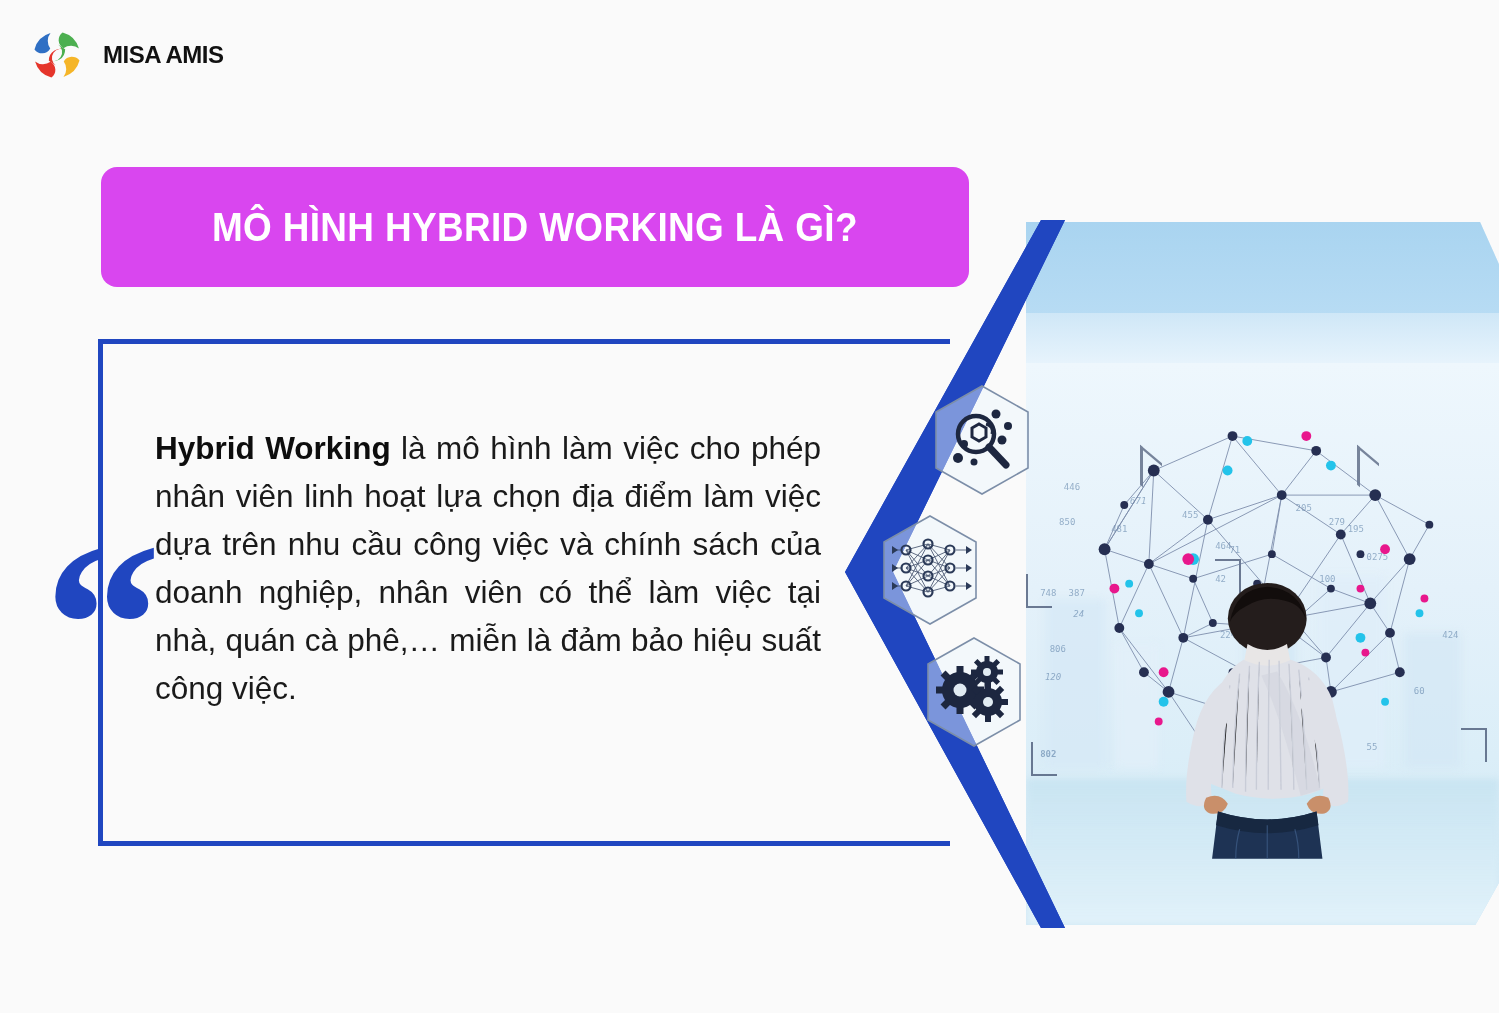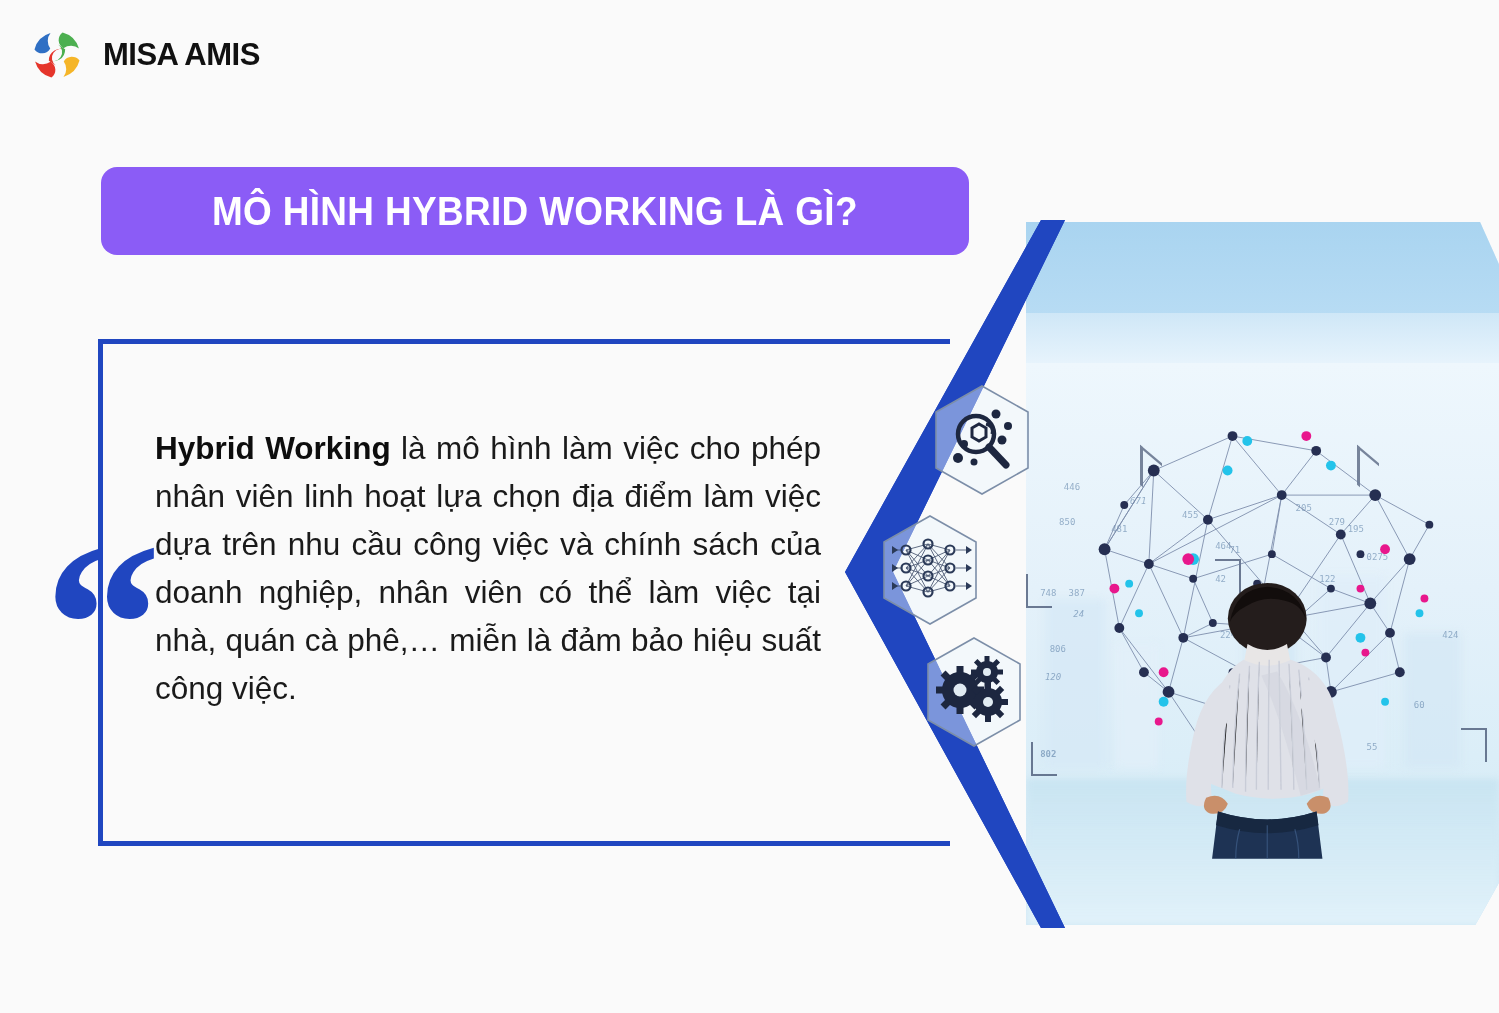--- a/index.html
+++ b/index.html
@@ -12,30 +12,30 @@
   }
 
   
   #logo-bar {
     position:absolute; left:28px; top:26px;
     display:flex; align-items:center; gap:17px;
   }
   #logo-mark { width:58px; height:58px; position:relative; }
   #logo-mark svg { display:block; width:58px; height:58px; }
   #logo-text {
-    font-size:31px; font-weight:bold; letter-spacing:-0.5px;
+    font-size:24px; font-weight:bold; letter-spacing:-0.5px;
     color:#111111; white-space:nowrap;
     font-family:"Liberation Sans", sans-serif;
   }
 
   
   #title-banner {
     position:absolute; left:101px; top:167px;
-    width:868px; height:88px;
-    background:#8b5cf6;
+    width:868px; height:120px;
+    background:#d946ef;
     border-radius:16px;
     display:flex; align-items:center; justify-content:center;
   }
   #title-text {
     color:#ffffff;
     font-size:41px;
     font-weight:bold;
     letter-spacing:0.4px;
     transform:scaleX(0.9);
     transform-origin:center;
@@ -212,27 +212,27 @@
   <div class="hud-num" style="left:22%; top:39%;font-style:italic;">671</div>
   <div class="hud-num" style="left:18%; top:43%;text-align:center;">481</div>
   <div class="hud-num" style="left:33%; top:41%;">455</div>
   <div class="hud-num" style="left:40%; top:44%;margin-top:10px;">464</div>
   <div class="hud-num" style="left:43%; top:46%;">71</div>
   <div class="hud-num" style="left:40%; top:50%;">42</div>
   <div class="hud-num" style="left:50%; top:52%;">85</div>
   <div class="hud-num" style="left:57%; top:40%;">205</div>
   <div class="hud-num" style="left:64%; top:42%;">279</div>
   <div class="hud-num" style="left:72%; top:47%;">0275</div>
-  <div class="hud-num" style="left:62%; top:50%;">122</div>
+  <div class="hud-num" style="left:62%; top:50%;">100</div>
   <div class="hud-num" style="left:68%; top:43%;">195</div>
   <div class="hud-num" style="left:47%; top:55%;">444</div>
   <div class="hud-num" style="left:41%; top:58%;">22%</div>
   <div class="hud-num" style="left:52%; top:72%;">298</div>
   <div class="hud-num" style="left:72%; top:74%;">55</div>
-  <div class="hud-num" style="left:82%; top:66%;margin-top:14px;">60</div>
+  <div class="hud-num" style="left:82%; top:66%;">60</div>
   <div class="hud-num" style="left:88%; top:58%;">424</div>
 
   <div class="hud-chev" style="left:24%; top:33%;"></div>
   <div class="hud-chev" style="left:70%; top:33%;"></div>
   <div class="hud-bracket left" style="left:0%; top:50%;"></div>
   <div class="hud-bracket left" style="left:1%; top:74%;"></div>
   <div class="hud-bracket right" style="left:40%; top:48%;"></div>
   <div class="hud-bracket right" style="left:92%; top:72%;"></div>
 
   <svg id="network-svg" viewBox="0 0 460 400">

